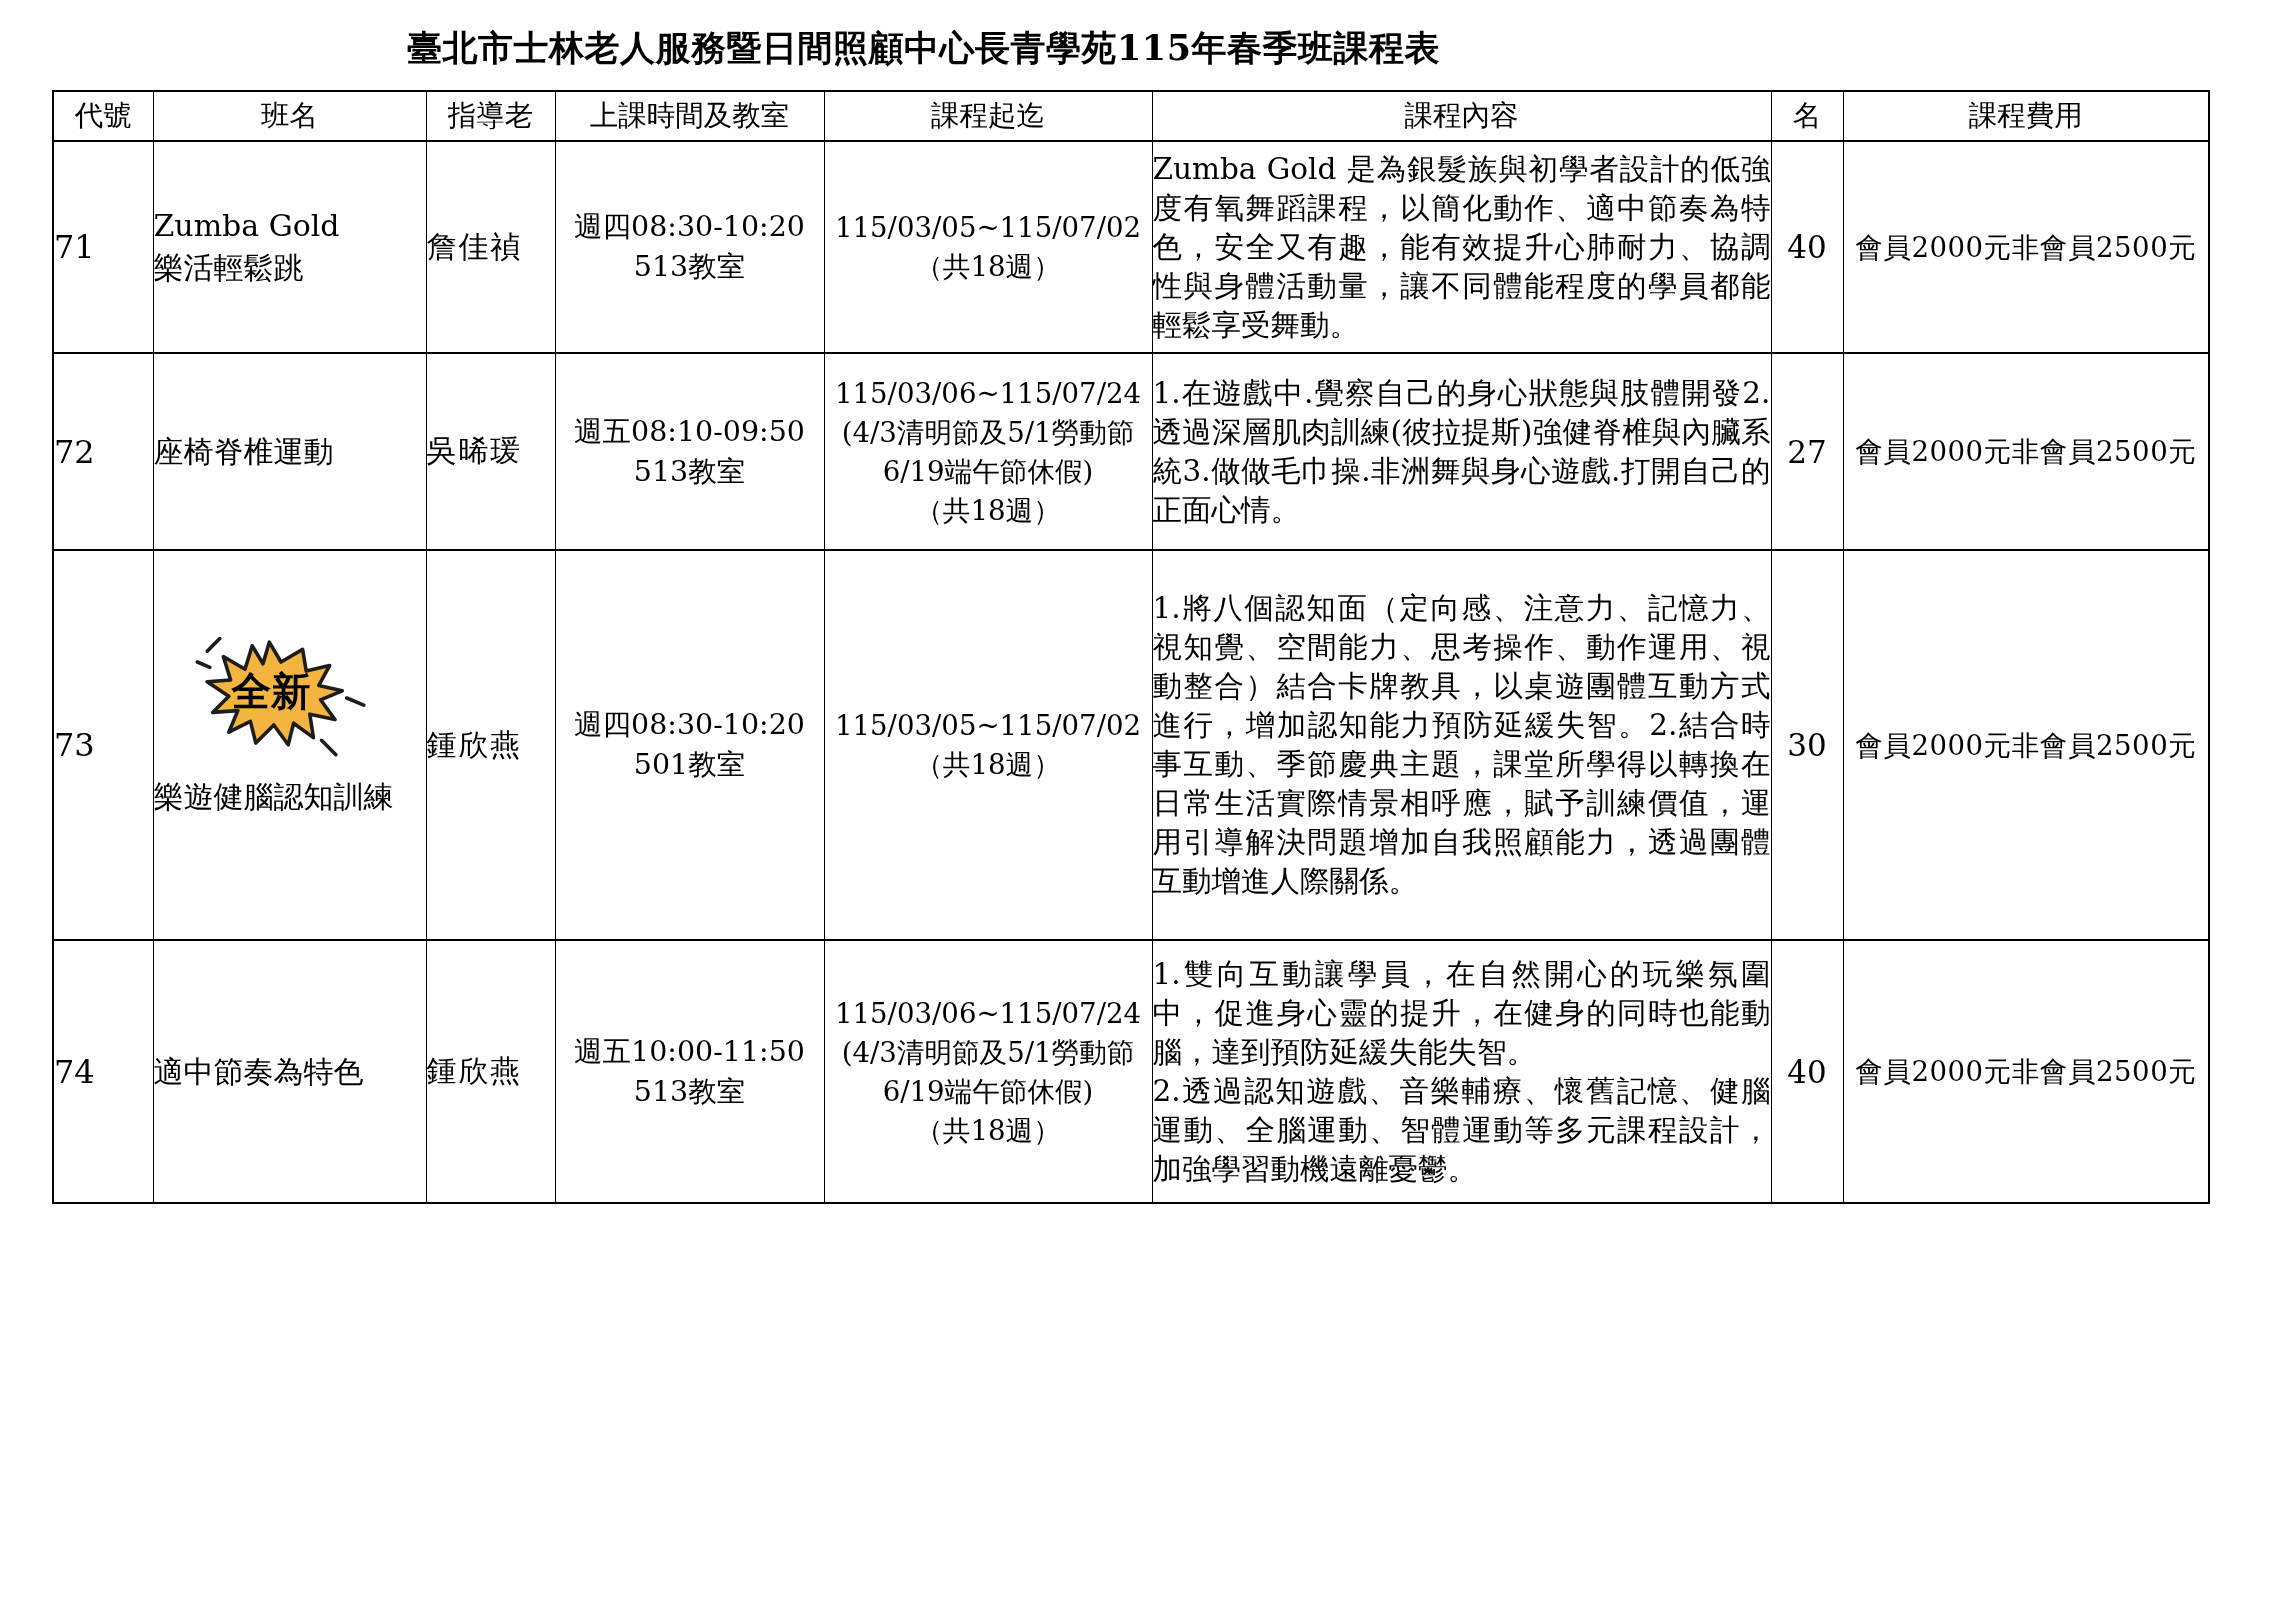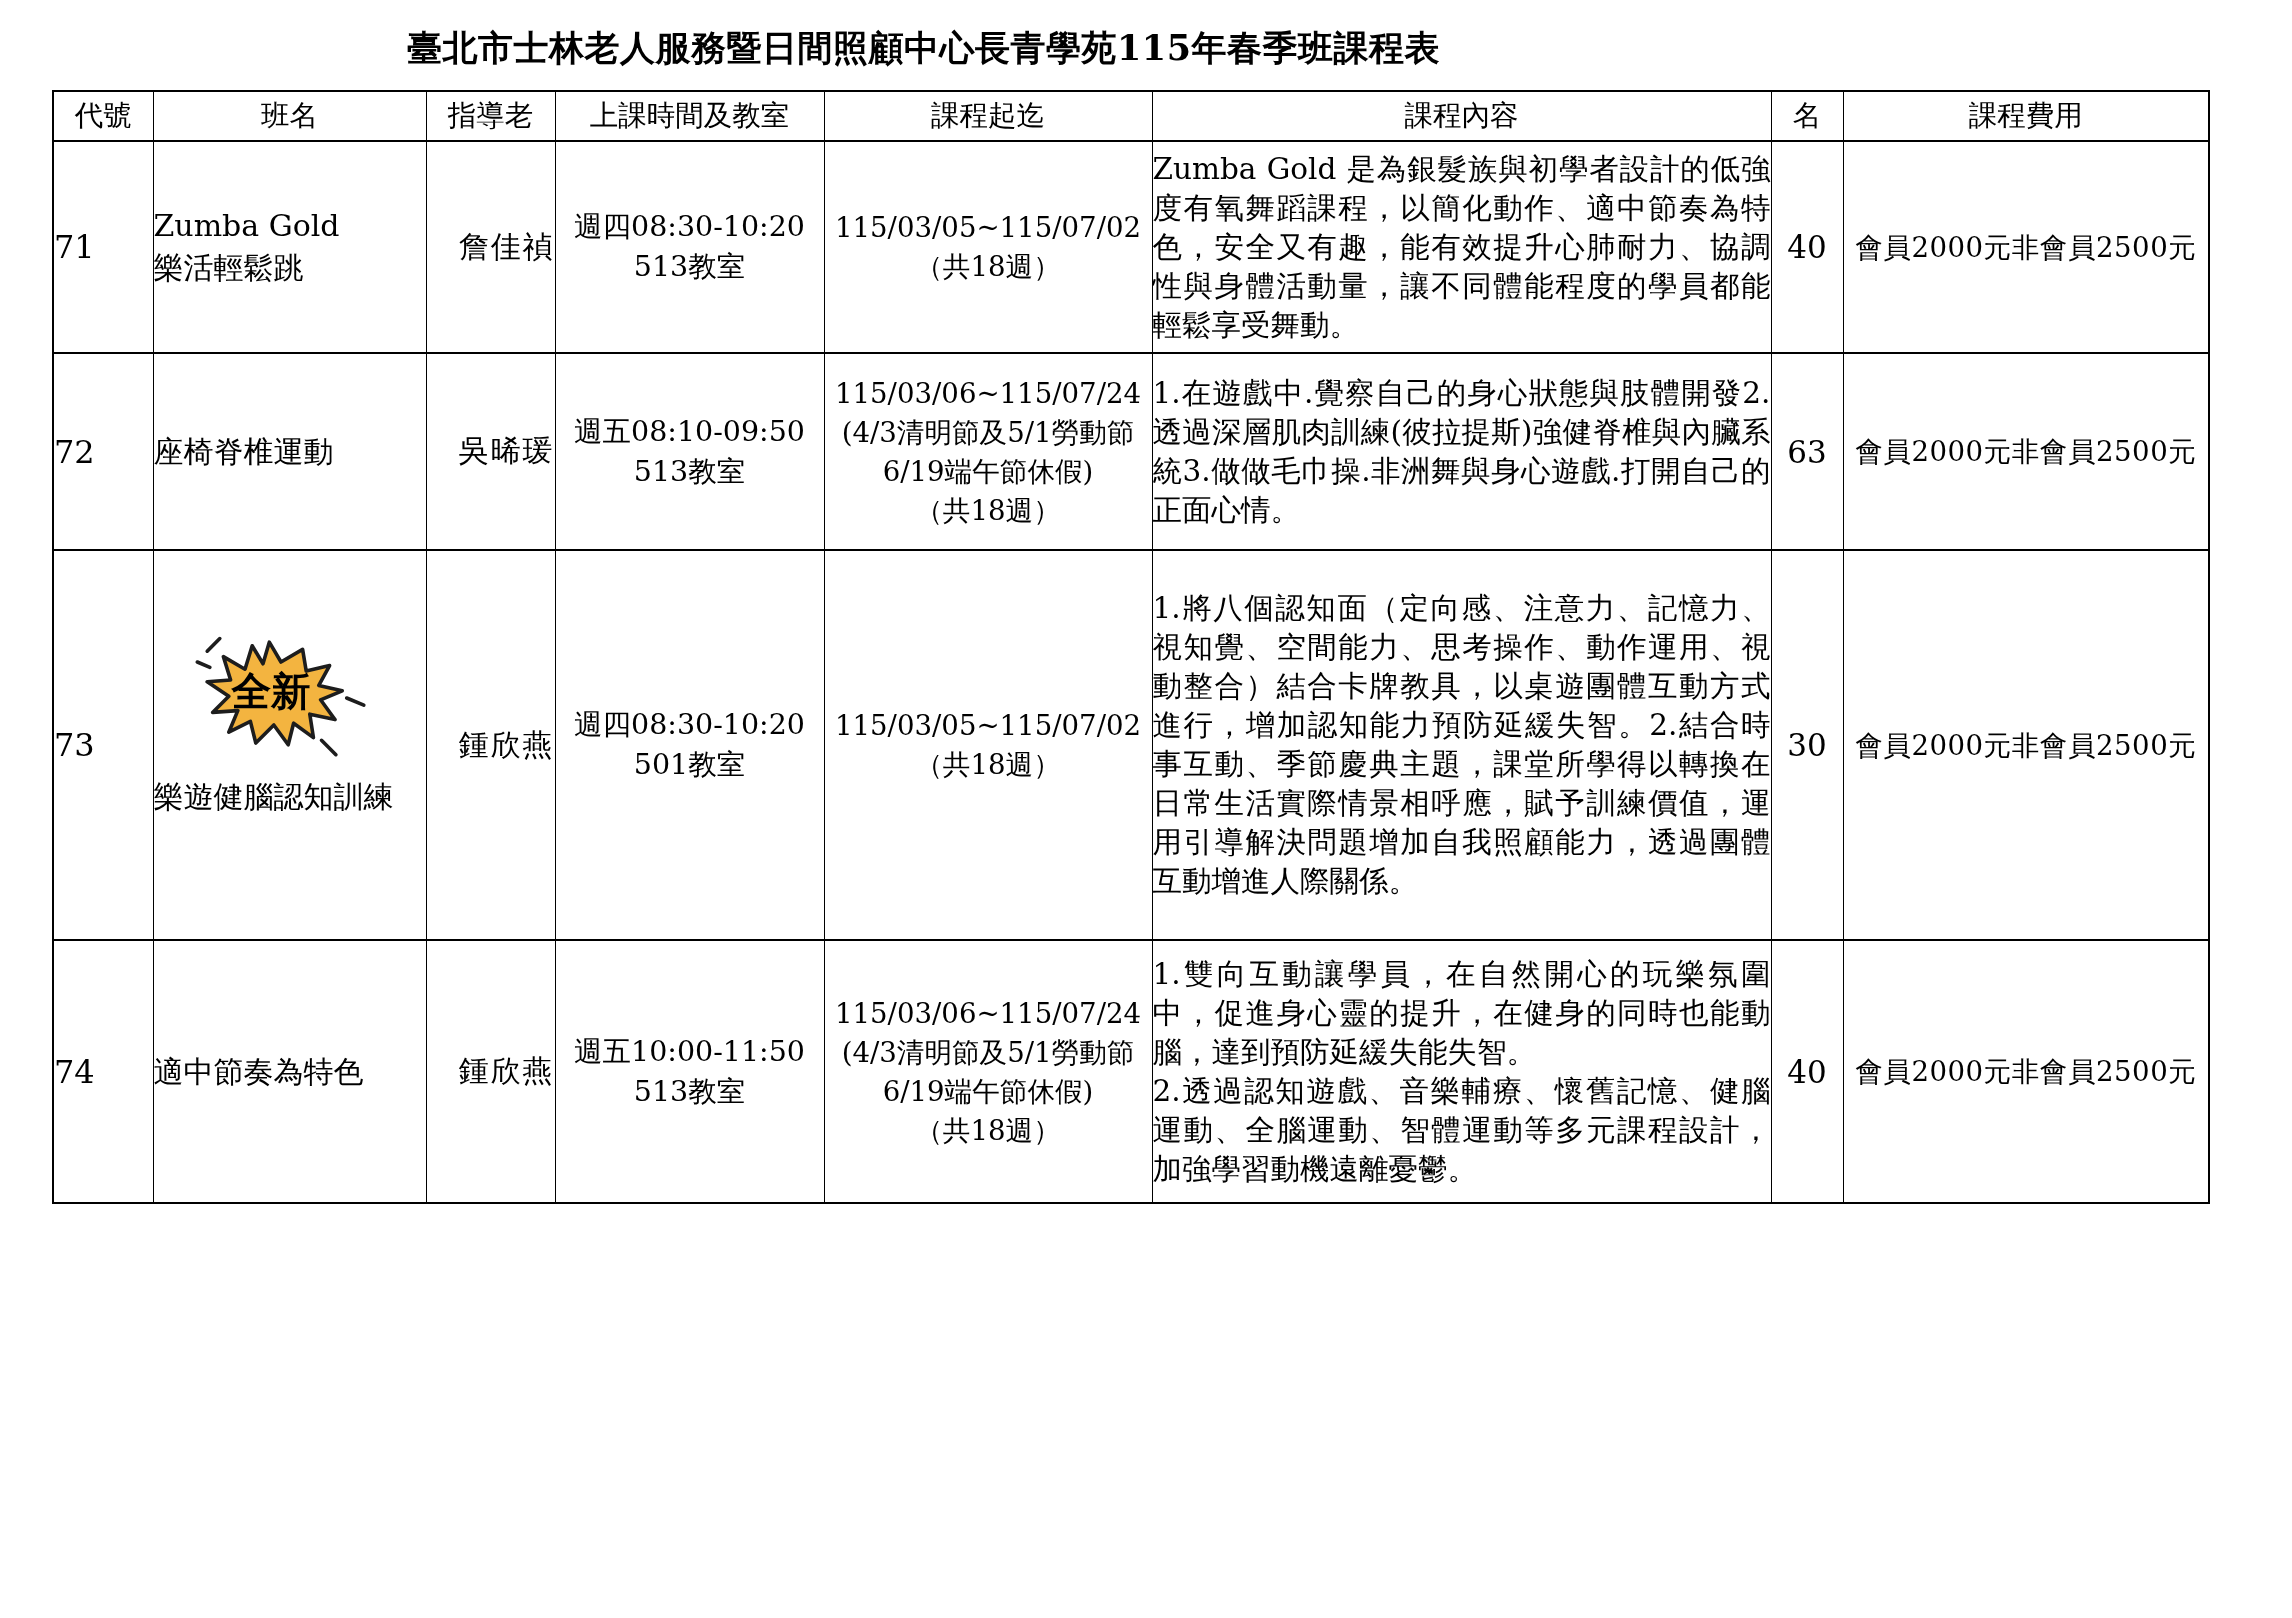--- a/index.html
+++ b/index.html
@@ -26,21 +26,21 @@
   .course thead th{height:48px;font-size:28.5px;text-align:center;border-bottom-width:2.9px;}
   col.c-code{width:100px;} col.c-name{width:273px;} col.c-instr{width:129px;}
   col.c-time{width:269px;} col.c-dates{width:328px;} col.c-content{width:619px;}
   col.c-quota{width:72px;} col.c-fee{width:366px;}
   .r71{height:212px;} .r72{height:197px;} .r73{height:390px;} .r74{height:263px;}
   .pre{white-space:pre-line;}
   .code-cell{font-size:32px;text-align:left;}
   .name-cell{font-size:30px;text-align:left;padding:0 19px 0 9.5px;line-height:42px;}
   .name-cell.vtop{vertical-align:top;}
   .badge-wrap{margin:0 0 15px 32px;width:181px;height:126px;}
-  .instr-cell{font-size:30px;text-align:right;letter-spacing:1.9px;}
+  .instr-cell{font-size:30px;text-align:left;letter-spacing:1.9px;}
   .time-cell{font-size:28.5px;text-align:center;line-height:40px;}
   .dates-cell{font-size:27.6px;text-align:center;line-height:39px;padding:0 3.8px;}
   .content-cell{font-size:29.5px;line-height:39px;text-align:justify;padding:0 11.4px 0 7.6px;}
   .quota-cell{font-size:31px;text-align:center;}
   .fee-cell{font-size:27.6px;text-align:center;letter-spacing:0.5px;padding:0 5.7px;}
   .footer{
     position:absolute;left:0;top:1518px;width:100%;text-align:center;
     font-size:28.5px;font-family:"Liberation Sans","DejaVu Sans",sans-serif;
   }
   .badge-svg text{
@@ -96,21 +96,21 @@
       <tr class="r72">
         <td class="code-cell">72</td>
         <td class="name-cell pre">座椅脊椎運動</td>
         <td class="instr-cell">吳晞瑗</td>
         <td class="time-cell pre">週五08:10-09:50
 513教室</td>
         <td class="dates-cell pre">115/03/06~115/07/24
 (4/3清明節及5/1勞動節6/19端午節休假)
 （共18週）</td>
         <td class="content-cell pre">1.在遊戲中.覺察自己的身心狀態與肢體開發2.透過深層肌肉訓練(彼拉提斯)強健脊椎與內臟系統3.做做毛巾操.非洲舞與身心遊戲.打開自己的正面心情。</td>
-        <td class="quota-cell">63</td>
+        <td class="quota-cell">27</td>
         <td class="fee-cell">會員2000元非會員2500元</td>
       </tr>
 
       <tr class="r73">
         <td class="code-cell">73</td>
         <td class="name-cell pre vtop">
           <div class="badge-wrap">
             <svg class="badge-svg" width="181" height="126" viewBox="0 0 200 140" style="font-size:32px">
               <polygon stroke="#1d1d1d" stroke-width="4" stroke-linejoin="round" points="92,8 105,30 129,16 133,40 159,34 147,56 173,62 149,72 165,94 137,88 141,114 119,98 113,122 97,100 77,120 71,96 47,108 57,84 29,86 47,68 23,52 49,50 41,24 65,38 73,12 85,32" fill="#F3B440"></polygon>
               <line x1="37" y1="4" x2="23" y2="18" stroke="#1d1d1d" stroke-width="4" stroke-linecap="round"></line>

